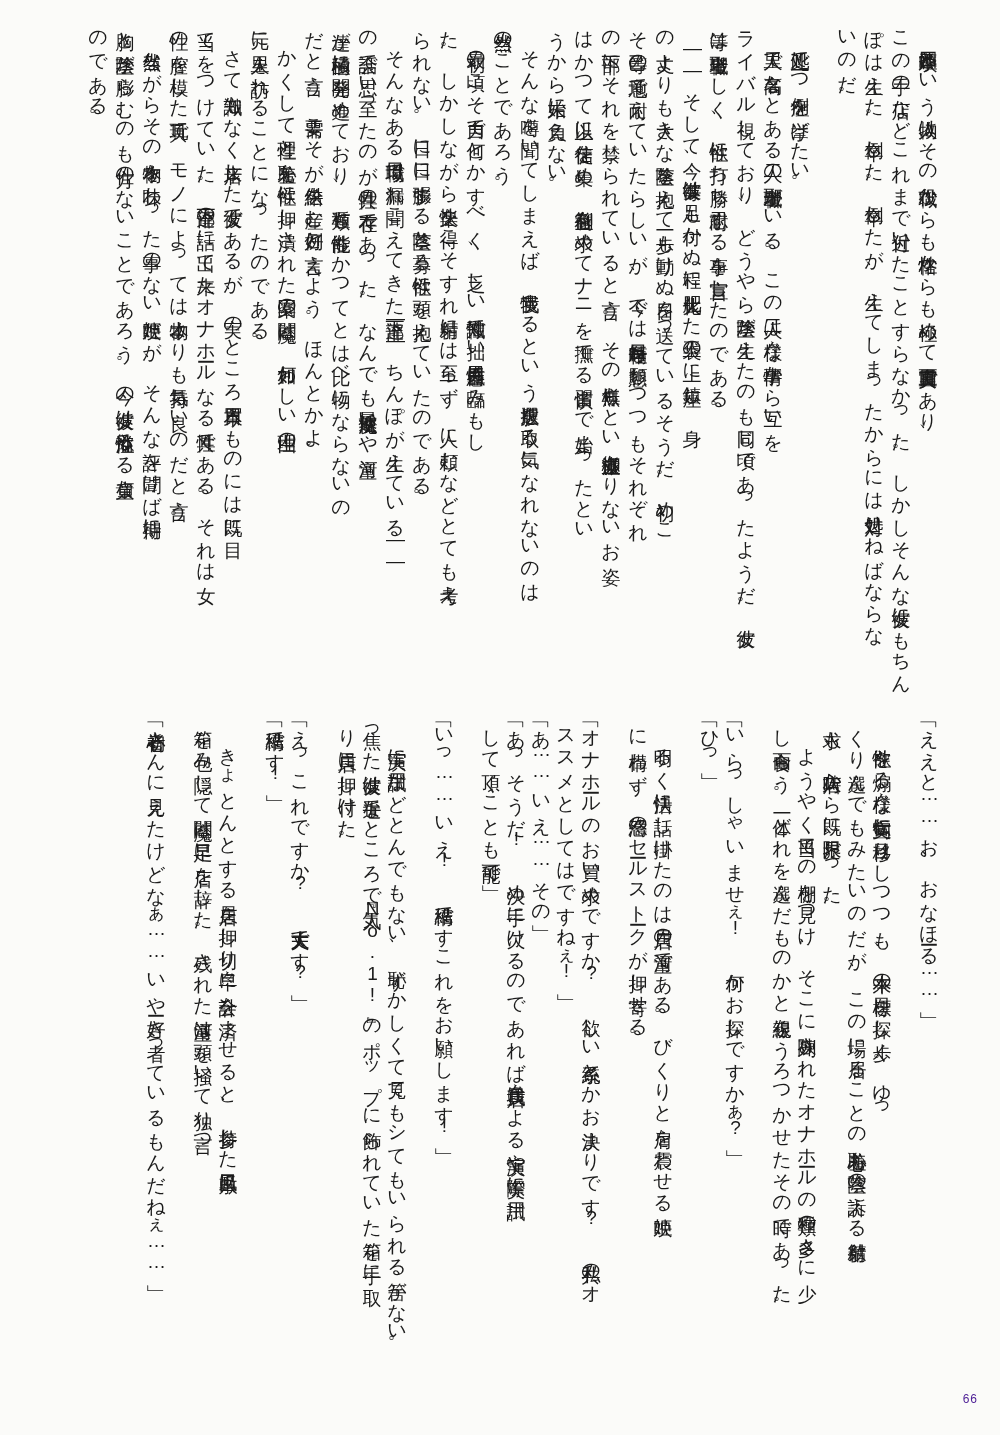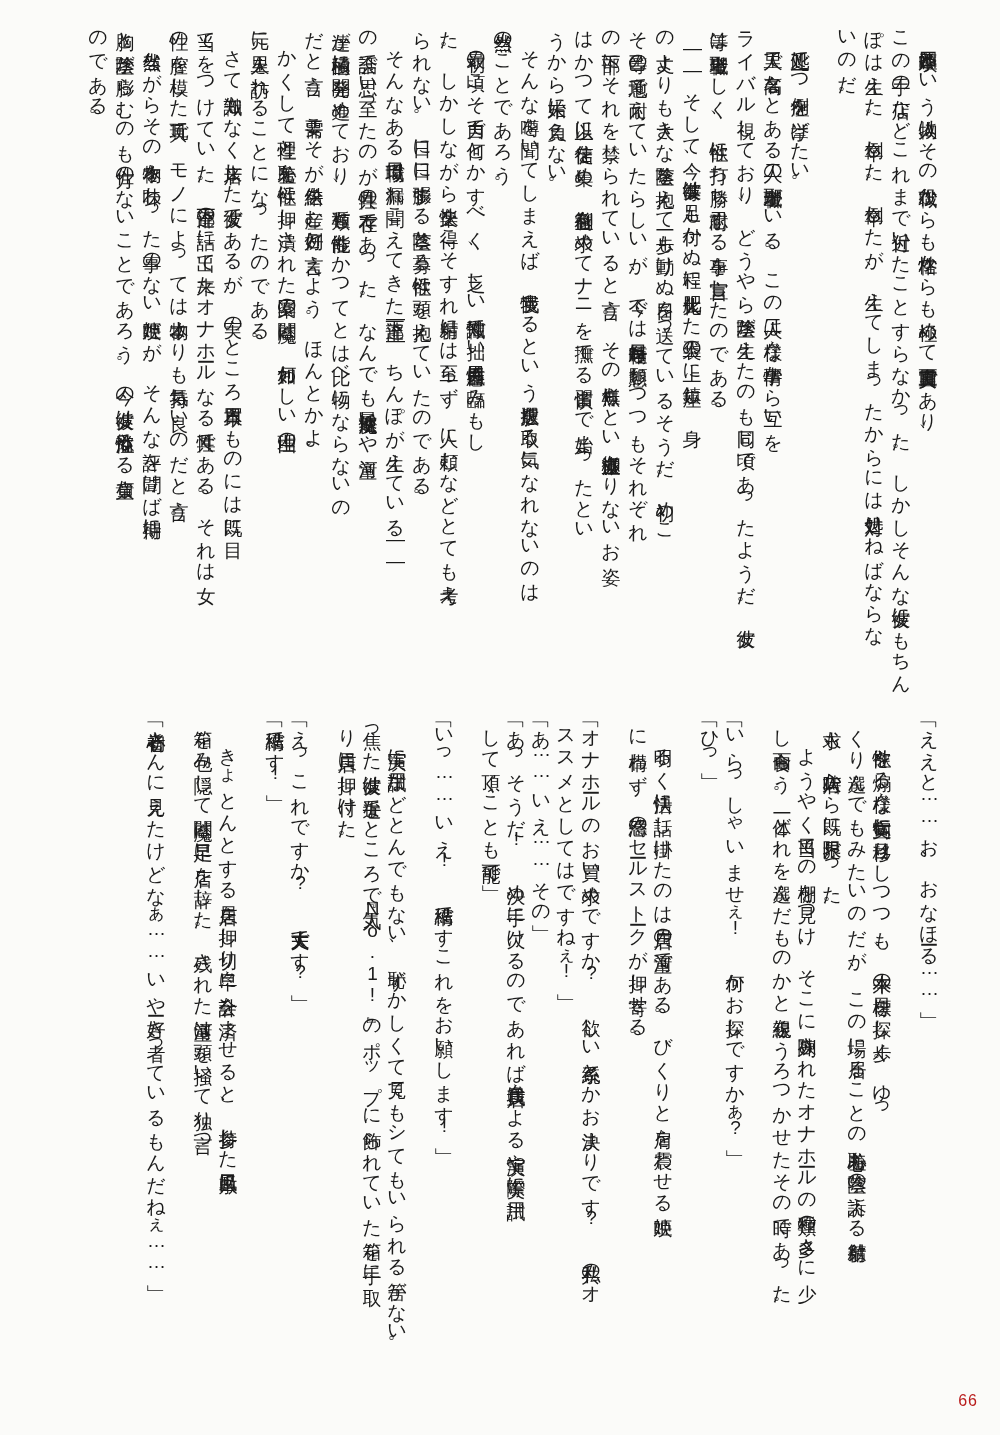--- a/index.html
+++ b/index.html
@@ -32,23 +32,23 @@
     top: 716px; right: 58px; height: 714px;
     line-height: 25px;
     --gap: 22px;
   }
   .tline { margin: 0; }
   .tline.gap { margin-block-start: var(--gap); }
   .tline.indent { text-indent: 1em; }
   #page-number {
     position: absolute;
     right: 22px; top: 1392px;
-    font-size: 16px;
+    font-size: 12px;
     letter-spacing: 1px;
-    color: #b91c1c;
+    color: #4c1d95;
     writing-mode: horizontal-tb;
   }
 </style>
 </head>
 <body>
 
 <div id="page" style="--paper: #fbfbf9; --ink: #1b1b1b;">
   <div id="top-block" class="vblock">
       <p class="tline indent">四季映姫という人物はその役職からも性格からも極めて実直真面目であり、</p>
       <p class="tline">この手の店などこれまで近付いたことすらなかった。しかしそんな彼女にもちん</p>

